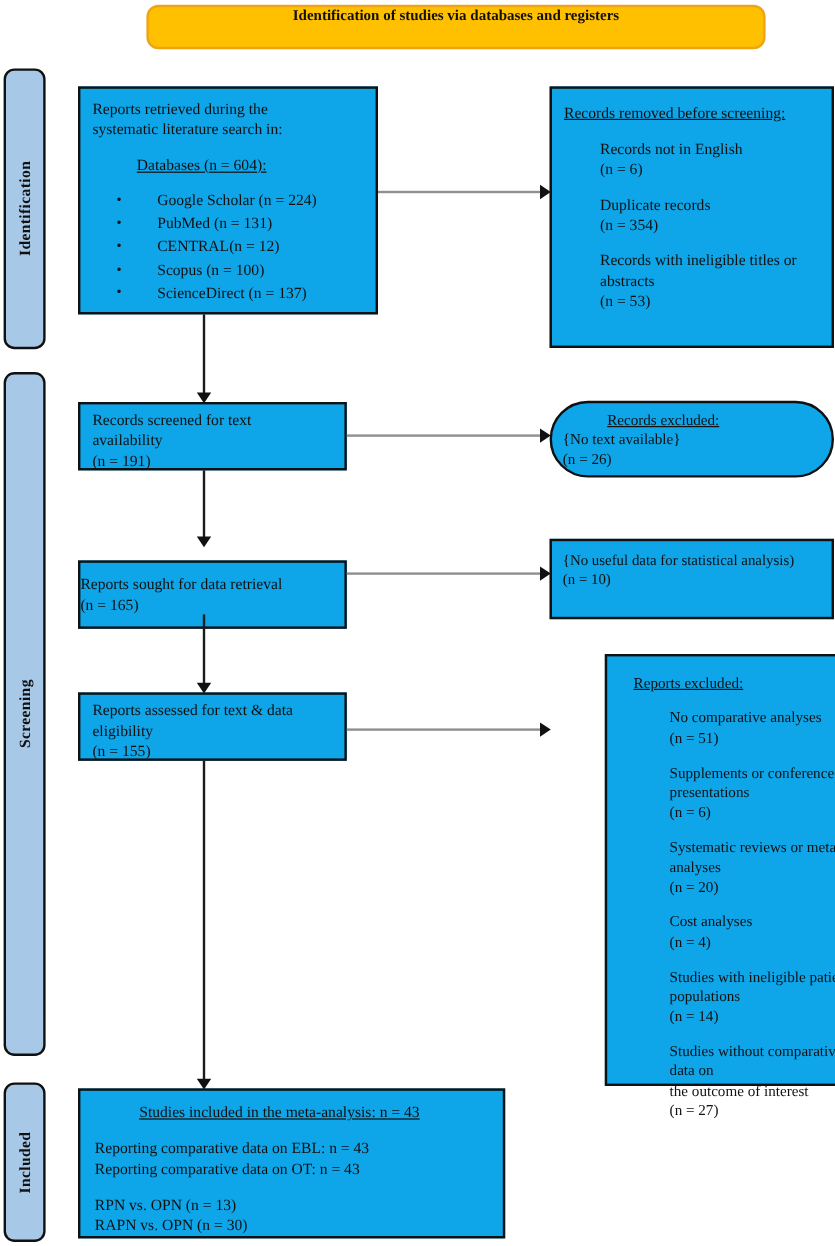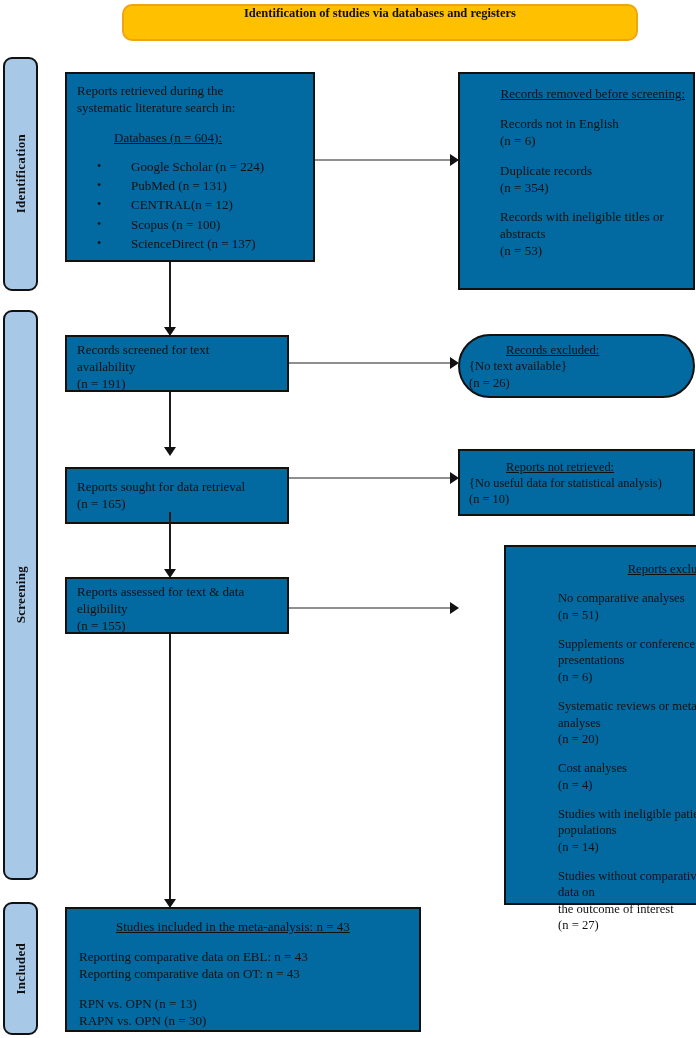--- a/index.html
+++ b/index.html
@@ -26,37 +26,37 @@
   .stage span{
     writing-mode:vertical-rl;transform:rotate(180deg);
     font-weight:bold;font-size:13px;letter-spacing:.3px;white-space:nowrap;
   }
   .stage-identification{top:57px;height:234px;}
   .stage-screening{top:310px;height:570px;}
   .stage-included{top:902px;height:133px;}
 
   
   .fbox{
-    background:#0369a1;border:2px solid #111;
+    background:#0ea5e9;border:2px solid #111;
     font-size:13px;line-height:1.3;
   }
   .pre{white-space:pre-line;}
   .u{text-decoration:underline;margin-left:37px;}
 
   .box-retrieved{left:65px;top:72px;width:250px;height:190px;padding:9px 10px;}
   .box-removed{left:458px;top:72px;width:237px;height:218px;padding:12px 8px;}
   .box-screened{left:65px;top:335px;width:224px;height:57px;padding:5px 10px;}
   .box-rec-excluded{left:458px;top:334px;width:237px;height:64px;padding:6px 9px;font-size:12.6px;border-radius:32px;}
-  .box-sought{left:65px;top:467px;width:224px;height:57px;padding:10px 10px;}
+  .box-sought{left:65px;top:467px;width:224px;height:57px;padding:10px 0;}
   .box-not-retrieved{left:458px;top:449px;width:237px;height:67px;padding:8px 9px;font-size:12.4px;}
   .box-assessed{left:65px;top:577px;width:224px;height:57px;padding:5px 10px;}
   .box-rep-excluded{left:458px;top:545px;width:237px;height:360px;padding:14px 20px;font-size:12.6px;margin-left:46px;}
   .box-included{left:65px;top:907px;width:356px;height:125px;padding:10px 12px;}
 
-  .rhead{margin:0 0 2px 2px;text-align:right;}
+  .rhead{margin:0 0 2px 2px;}
   .ritem{white-space:pre-line;margin:13px 0 0 32px;}
   .gap{height:13px;}
 
   
   ul.db-list{list-style:none;margin:12px 0 0 0;padding:0;}
   ul.db-list li{display:flex;padding-left:20px;margin-bottom:2.5px;}
   ul.db-list .bullet{width:12px;font-size:12px;}
   ul.db-list .db-text{padding-left:22px;}
 
   
@@ -149,21 +149,20 @@
   <div class="pre">{No text available}
 (n = 26)</div>
 </div>
 
 <div class="abs fbox box-sought">
   <div class="pre">Reports sought for data retrieval
 (n = 165)</div>
 </div>
 
 <div class="abs fbox box-not-retrieved">
-  <div class="u">Reports not retrieved:</div>
   <div class="pre">{No useful data for statistical analysis)
 (n = 10)</div>
 </div>
 
 <div class="abs fbox box-assessed">
   <div class="pre">Reports assessed for text &amp; data
 eligibility
 (n = 155)</div>
 </div>
 

